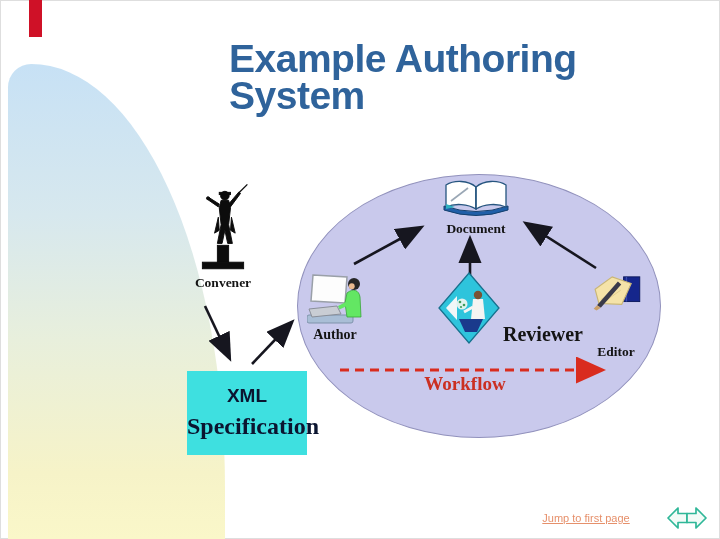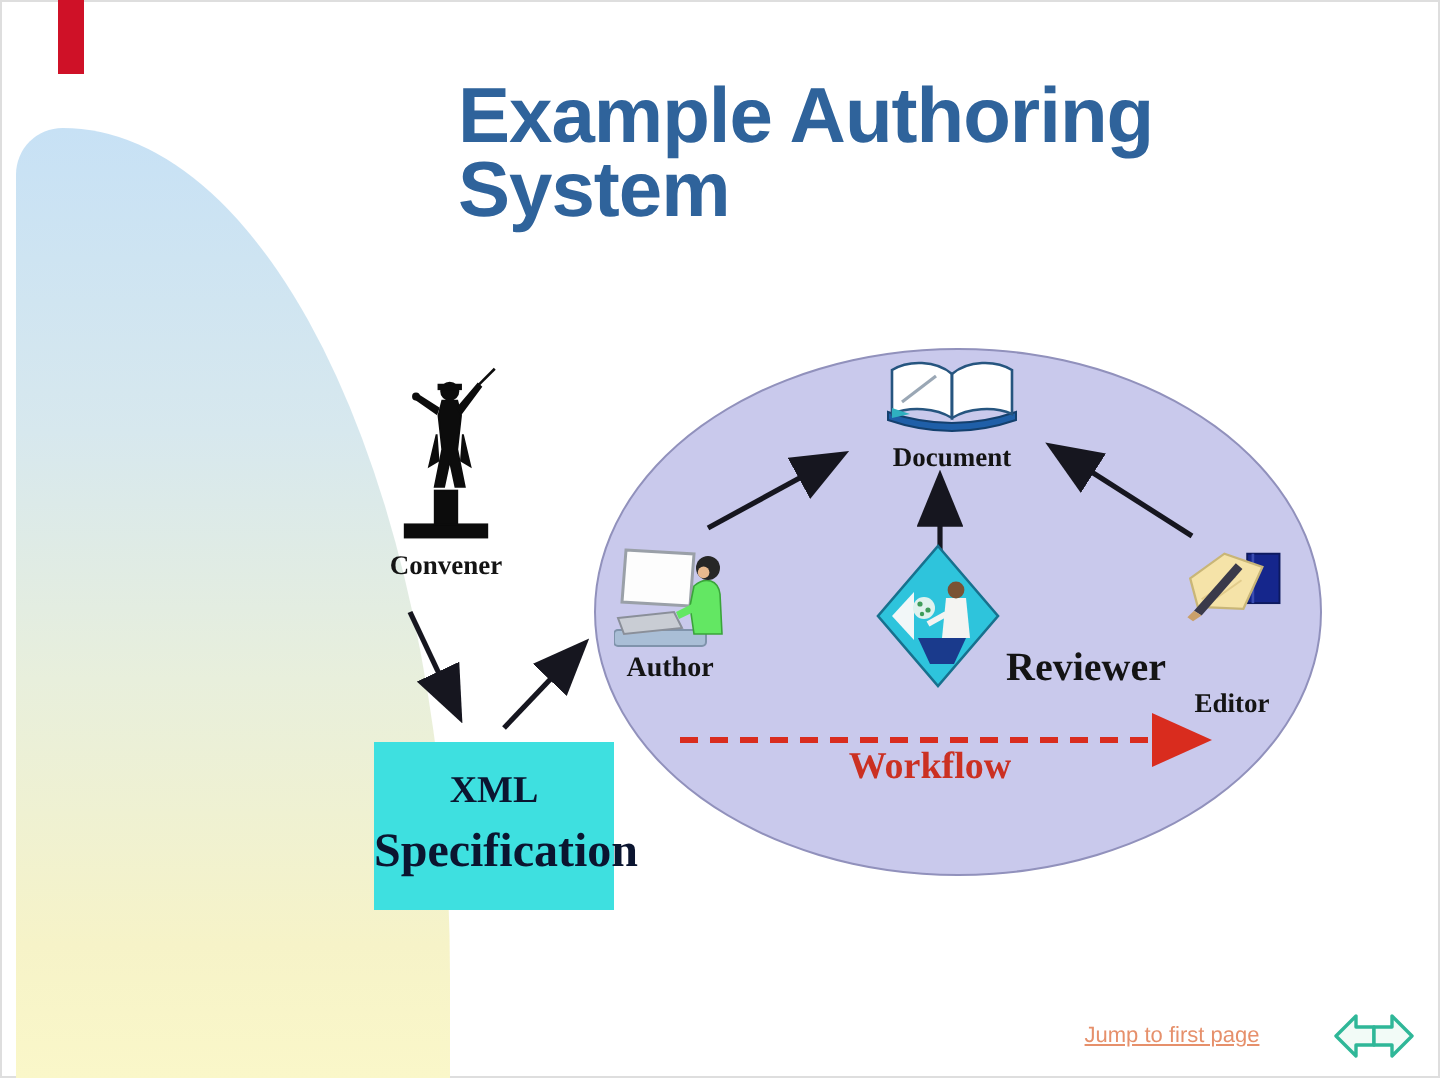--- a/index.html
+++ b/index.html
@@ -24,21 +24,21 @@
   
   .overlay{left:0;top:0;pointer-events:none;}
 
   
   .nlabel{font-family:"Liberation Serif",serif;font-weight:bold;color:#141414;
           font-size:13.5px;text-align:center;white-space:nowrap;}
 
   
   .xml-box{left:187px;top:371px;width:120px;height:84px;background:#3EE0E0;
            text-align:center;padding-top:10px;box-sizing:border-box;}
-  .xml-line1{font-family:Liberation Serif, serif;font-weight:bold;font-size:19px;
+  .xml-line1{font-family:Liberation Sans, sans-serif;font-weight:bold;font-size:19px;
              line-height:30px;color:#0B1530;text-align:center;}
   .xml-line2{font-family:"Liberation Serif",serif;font-weight:bold;font-size:24px;
              line-height:30px;color:#0B1530;}
 
   
   .wf-label{left:395px;top:373px;width:140px;text-align:center;
             font-family:"Liberation Serif",serif;font-weight:bold;
             font-size:19px;color:#CB3022;}
 
   

